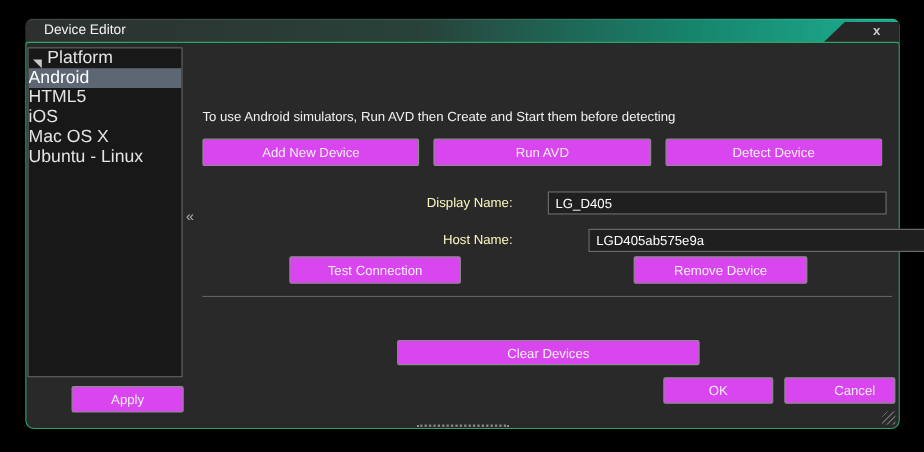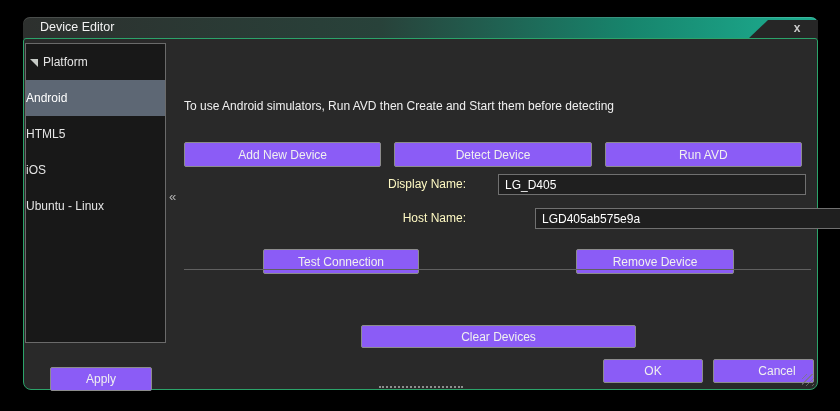--- a/index.html
+++ b/index.html
@@ -21,35 +21,35 @@
   #close-x{position:absolute;right:13px;top:3px;width:16px;height:16px;line-height:16px;
     text-align:center;color:#c9c9c9;font-size:12px;font-weight:bold;cursor:default;}
 
   
   #dlg-body{position:absolute;left:0;top:21px;right:0;bottom:0;background:#292929;
     border:1px solid #2ba36a;border-radius:3px 3px 8px 8px;}
 
   
   #tree{position:absolute;left:1px;top:4px;width:141px;height:300px;
     background:#181818;border:1px solid #6a6a6a;overflow:hidden;}
-  .tree-row{height:36px;line-height:19px;font-size:12px;color:#e4e4e4;
-    display:flex;align-items:center;white-space:nowrap;cursor:default;}
+  .tree-row{height:18px;line-height:19px;font-size:16px;color:#e4e4e4;
+    display:flex;align-items:flex-end;white-space:nowrap;cursor:default;}
   .tree-root{padding-left:4px;}
   .tree-child{}
   .tree-row.selected{background:#5d6774;color:#ffffff;}
   .tri-expanded{width:0;height:0;border-top:8px solid #c6cac6;border-left:8px solid transparent;
     margin-right:5px;margin-top:2px;flex:0 0 auto;}
 
   
   #collapse-handle{position:absolute;left:145px;top:150px;width:14px;height:16px;
     color:#b3b3b3;font-size:13px;line-height:16px;cursor:pointer;}
 
   
-  .btn{background:#8b5cf6;border:1px solid #8c8c8c;border-radius:2px;color:#f0f0f0;
-    font-size:12px;text-align:center;cursor:pointer;padding:0;margin-top:16px;}
+  .btn{background:#d946ef;border:1px solid #8c8c8c;border-radius:2px;color:#f0f0f0;
+    font-size:12px;text-align:center;cursor:pointer;padding:0;}
 
   
   #info-text{position:absolute;left:160px;top:60px;font-size:12px;color:#f0f0f0;}
   #top-buttons{position:absolute;left:160px;top:87px;width:618px;height:25px;
     display:flex;gap:13px;}
   #top-buttons .btn{flex:1;height:25px;}
 
   .form-label{position:absolute;left:160px;width:282px;height:21px;line-height:21px;
     text-align:right;font-size:12px;color:#fef9c3;}
   .form-input{position:absolute;left:474px;width:308px;height:21px;
@@ -62,21 +62,21 @@
 
   #btn-test{position:absolute;left:239px;top:194px;width:156px;height:25px;}
   #btn-remove{position:absolute;left:552px;top:194px;width:158px;height:25px;}
 
   #divider{position:absolute;left:160px;top:230px;width:627px;height:1px;background:#606060;}
 
   #btn-clear{position:absolute;left:337px;top:270px;width:275px;height:23px;}
 
   #btn-ok{position:absolute;left:579px;top:304px;width:100px;height:24px;}
   #btn-cancel{position:absolute;left:689px;top:304px;width:101px;height:24px;padding-left:27px;}
-  #btn-apply{position:absolute;left:26px;top:312px;width:102px;height:24px;}
+  #btn-apply{position:absolute;left:41px;top:312px;width:102px;height:24px;}
 
   #resize-strip{position:absolute;left:355px;top:347px;width:84px;height:4px;
     border-top:2px dotted #8f8f8f;cursor:ns-resize;}
   #corner-grip{position:absolute;right:3px;bottom:3px;width:12px;height:12px;cursor:nwse-resize;
     background:repeating-linear-gradient(135deg,transparent 0 3px,#7a7a7a 3px 4px);opacity:.75;}
 </style>
 </head>
 <body>
 
 <div id="stage">
@@ -98,31 +98,34 @@
         <div class="tree-row tree-child selected">
           <span>Android</span>
         </div>
         <div class="tree-row tree-child">
           <span>HTML5</span>
         </div>
         <div class="tree-row tree-child">
           <span>iOS</span>
         </div>
         <div class="tree-row tree-child">
+          <span>Mac OS X</span>
+        </div>
+        <div class="tree-row tree-child">
           <span>Ubuntu - Linux</span>
         </div>
       </div>
 
       <div id="collapse-handle">«</div>
 
       <div id="info-text">To use Android simulators, Run AVD then Create and Start them before detecting</div>
       <div id="top-buttons">
         <button class="btn">Add New Device</button>
+        <button class="btn">Run AVD</button>
         <button class="btn">Detect Device</button>
-        <button class="btn">Run AVD</button>
       </div>
 
       <div class="form-label" id="lbl-display">Display Name:</div>
       <input class="form-input" id="inp-display" value="LG_D405" style="">
       <div class="form-label" id="lbl-host">Host Name:</div>
       <input class="form-input" id="inp-host" value="LGD405ab575e9a" style="">
 
       <button class="btn" id="btn-test">Test Connection</button>
       <button class="btn" id="btn-remove">Remove Device</button>
 

